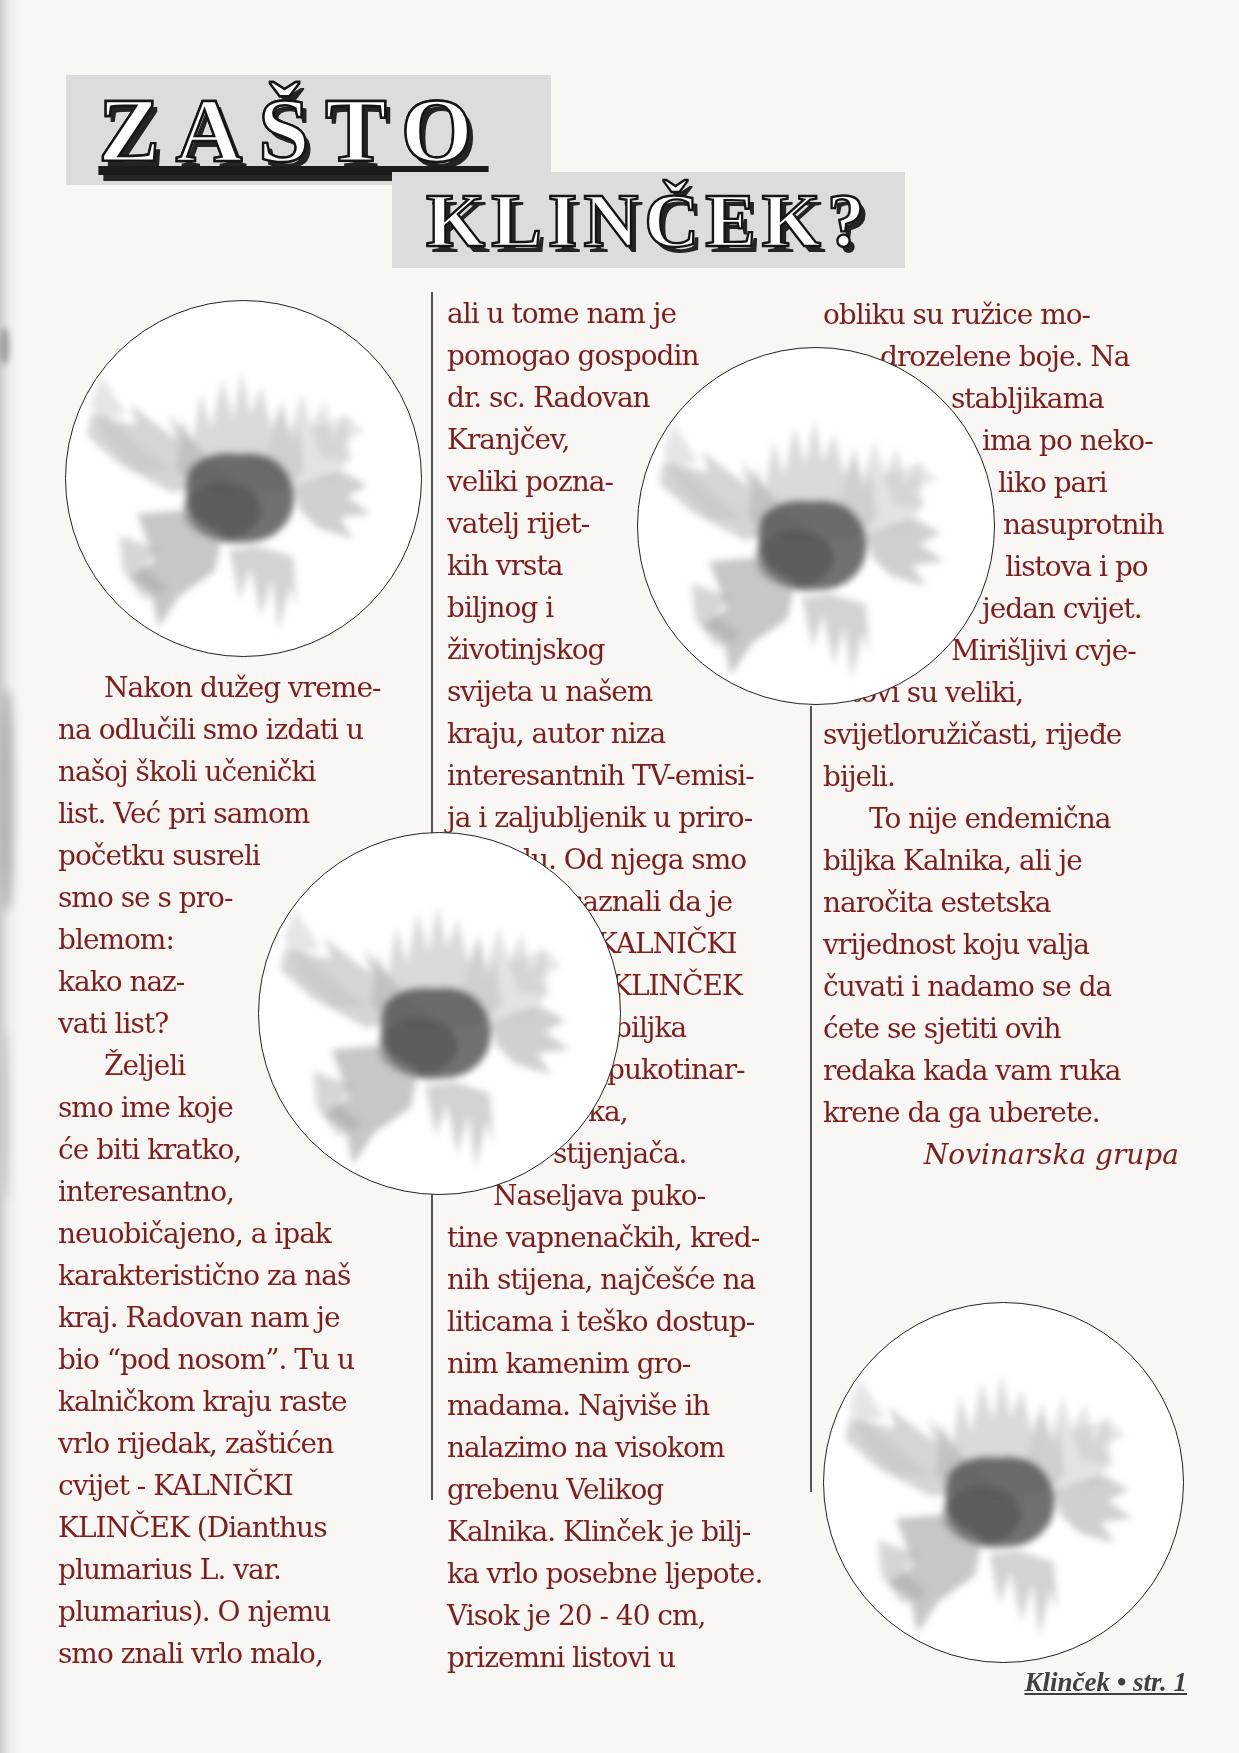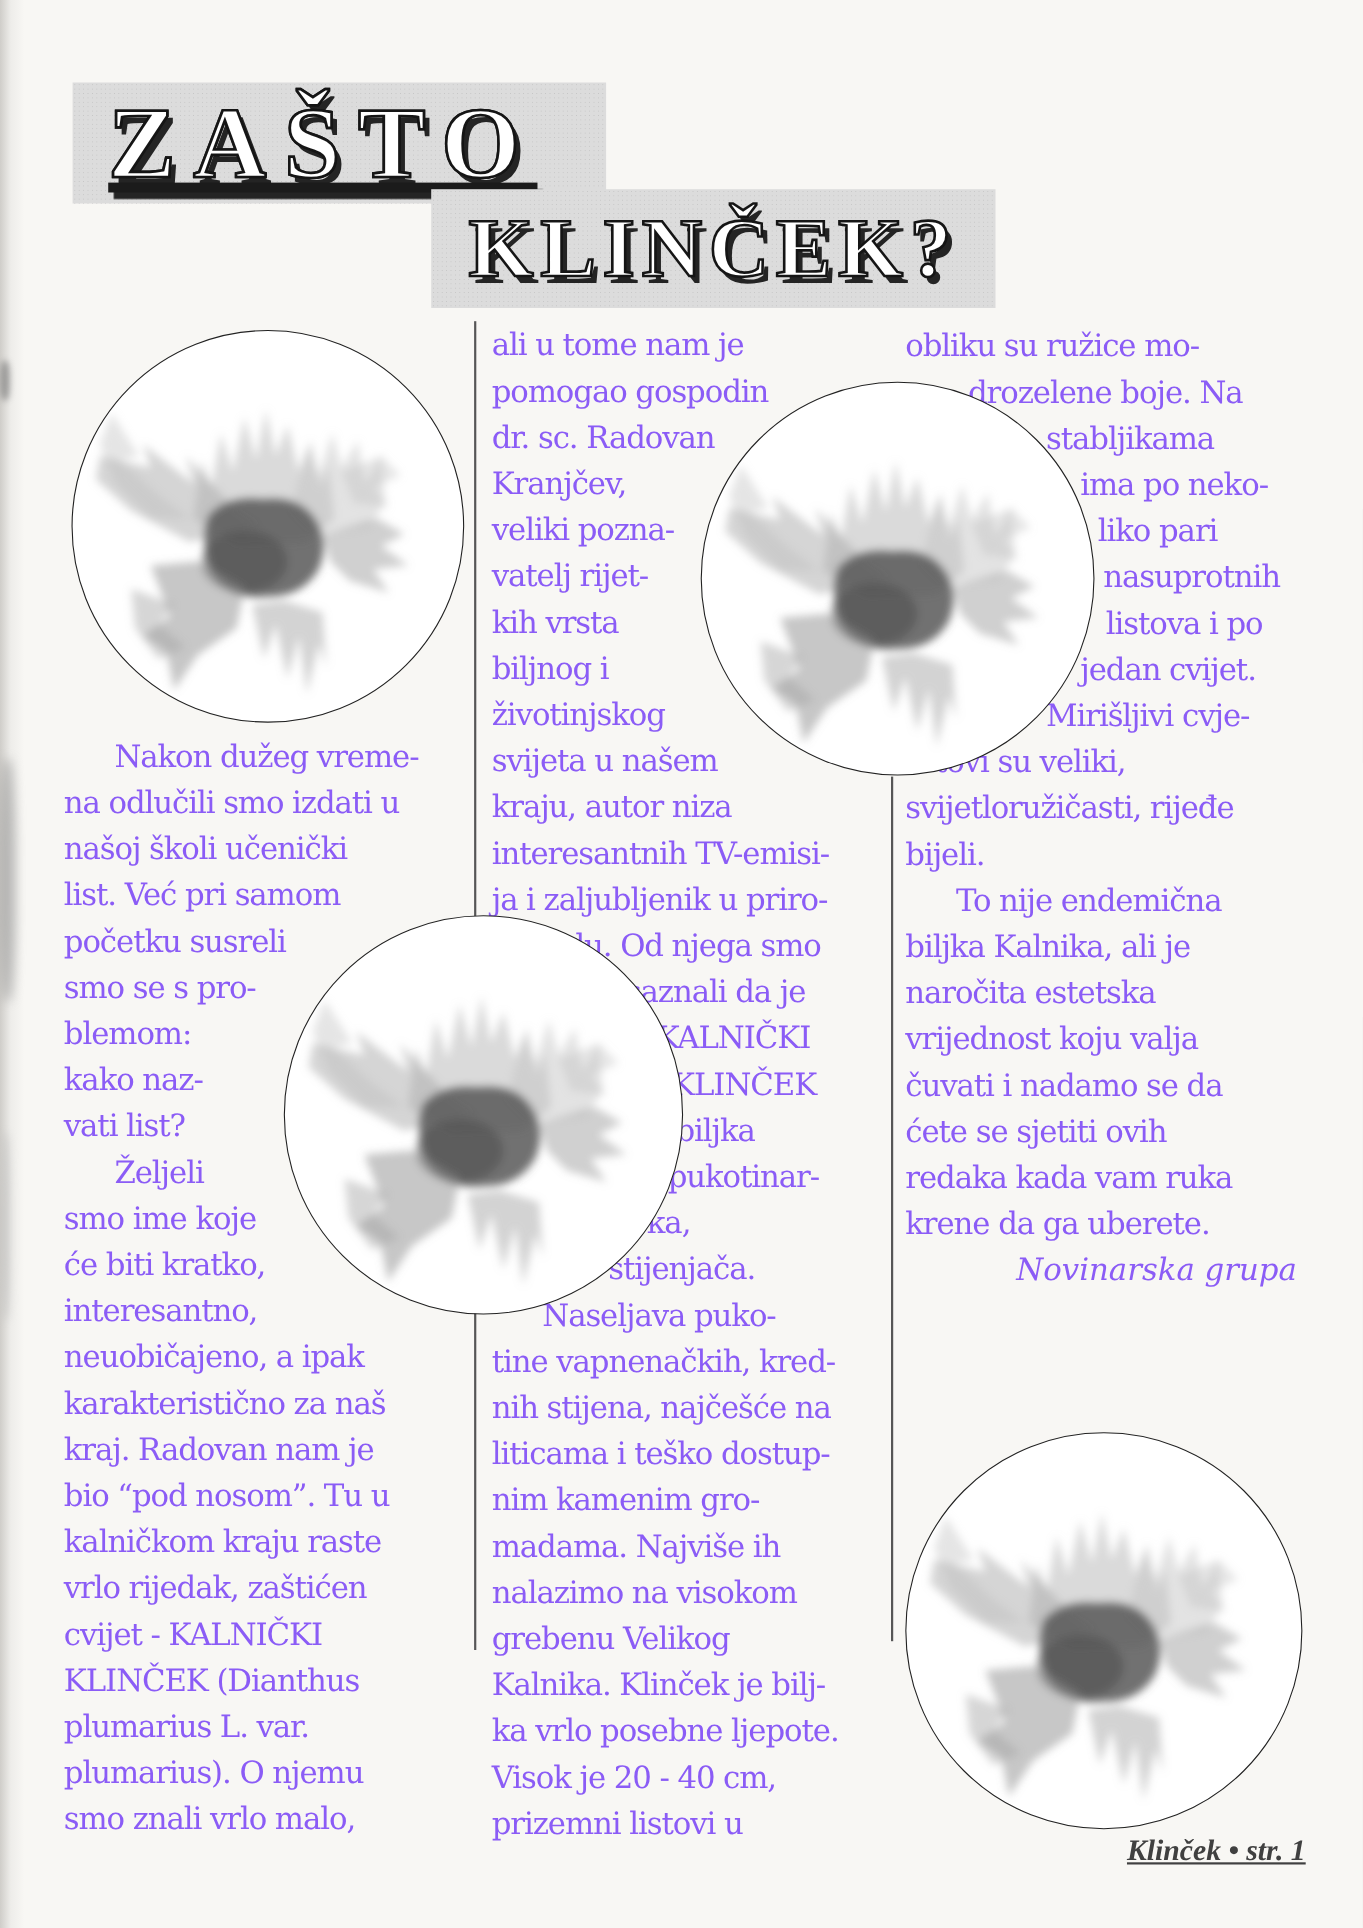--- a/index.html
+++ b/index.html
@@ -26,41 +26,41 @@
   }
   .title-box .t{
     font-family:"Liberation Serif", serif;font-weight:bold;
     color:#ffffff;
     -webkit-text-stroke:2.4px #151515;
     text-shadow:5px 6px 0 #242424;
     white-space:pre;
   }
   .box-zasto{left:66px;top:75px;width:485px;height:110px;text-decoration:underline;}
   .box-zasto .t{font-size:92px;letter-spacing:16px;padding-right:30px;}
-  .box-klincek{left:392px;top:172px;width:513px;height:108px;}
+  .box-klincek{left:392px;top:172px;width:513px;height:96px;}
   .box-klincek .t{font-size:76px;letter-spacing:6px;}
 
   
   .vrule{position:absolute;width:2px;background:#3a3a3a;opacity:.85;}
   .vrule.a{left:431px;top:292px;height:1208px;}
   .vrule.b{left:810px;top:706px;height:786px;}
 
   
   .photo-circle{
     position:absolute;border-radius:50%;
     border:1.5px solid #222;background:#fff;overflow:hidden;
   }
   .photo-circle svg{width:100%;height:100%;display:block;}
   .pc1{left:65px;top:300px;width:355px;height:355px;}
   .pc2{left:637px;top:347px;width:356px;height:356px;}
   .pc3{left:258px;top:832px;width:361px;height:361px;}
   .pc4{left:823px;top:1302px;width:359px;height:359px;}
 
   
-  .col{position:absolute;font-size:28px;letter-spacing:-1px;color:#8b5cf6;}
+  .col{position:absolute;font-size:28px;letter-spacing:-1px;color:#7f1d1d;}
   .col .tl{white-space:pre;height:42px;line-height:42px;}
   .col .tl.ind{padding-left:46px;}
   .col1{left:58px;top:667px;width:340px;}
   .col2{left:447px;top:293px;width:360px;}
   .col3{left:823px;top:294px;width:332px;}
   .byline{white-space:pre;height:42px;line-height:42px;font-style:italic;
     text-align:right;margin-right:-24px;letter-spacing:0;}
 
   .footer{
     position:absolute;right:52px;top:1667px;

